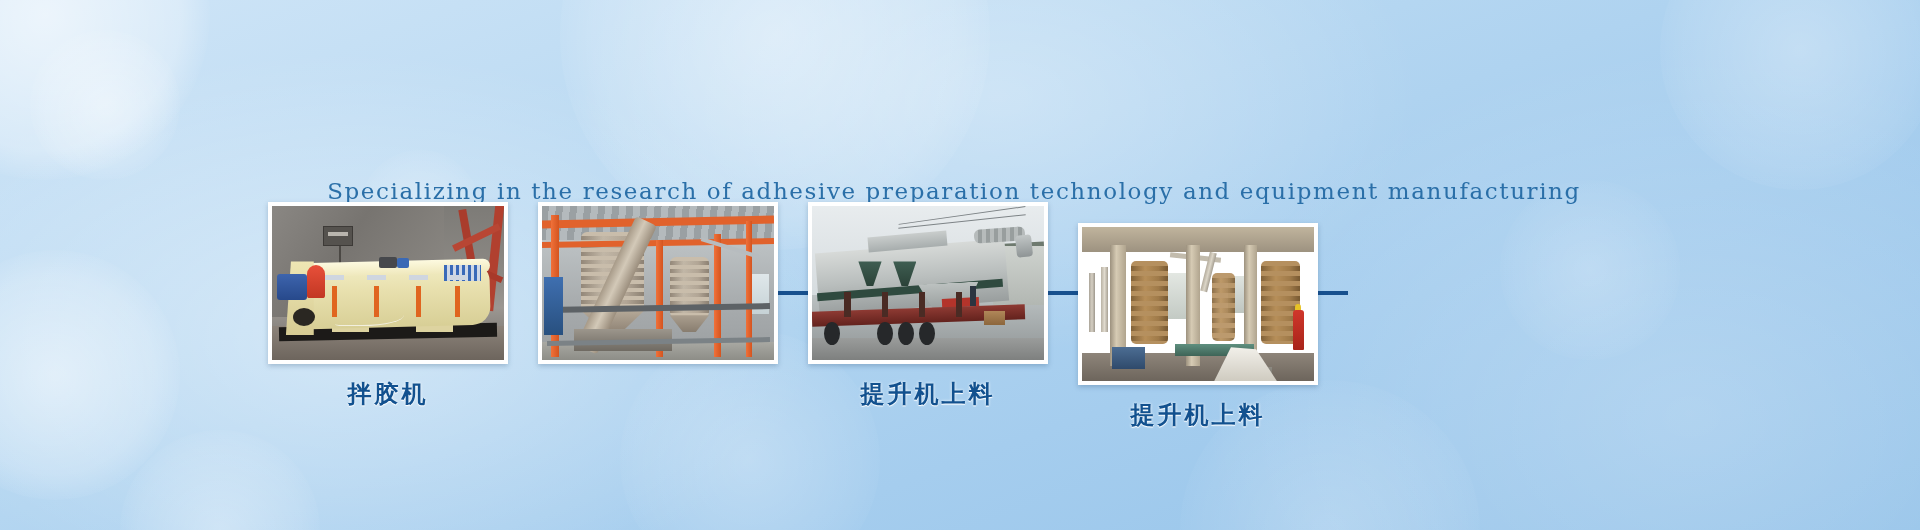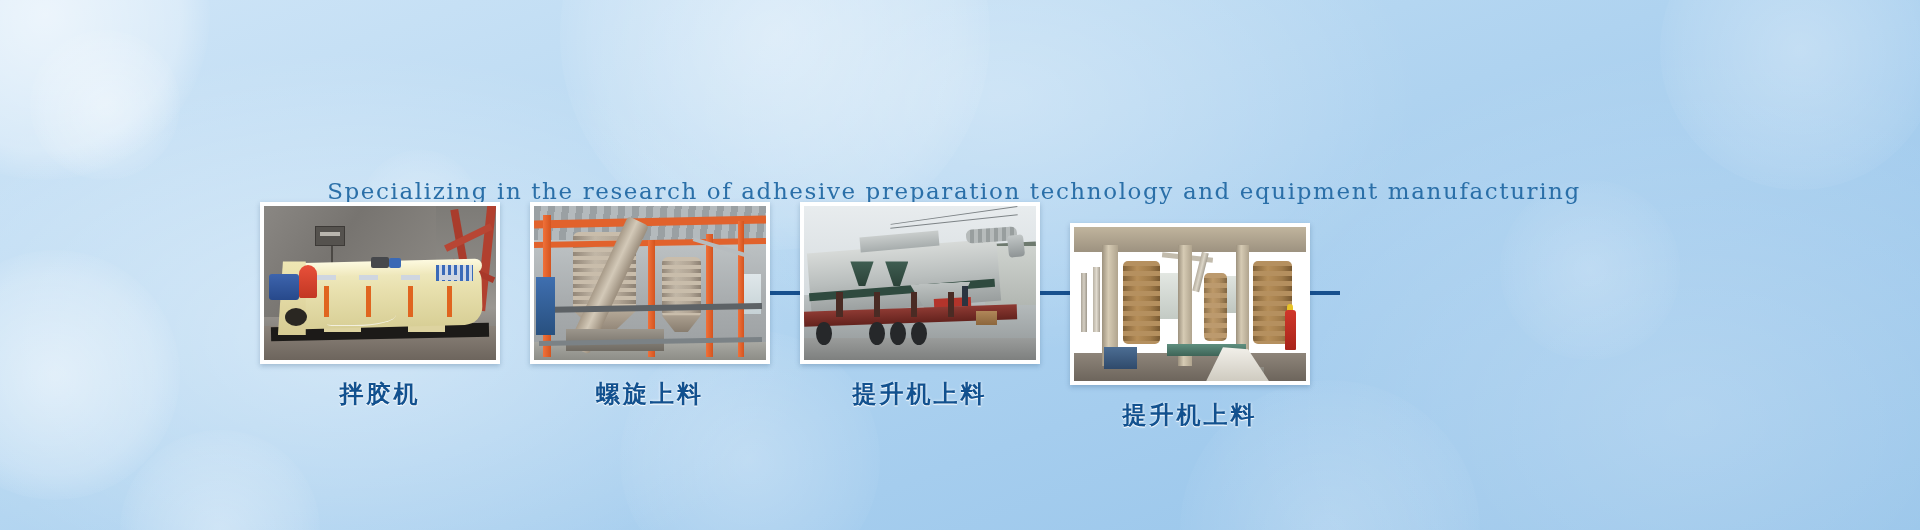--- a/index.html
+++ b/index.html
@@ -68,21 +68,21 @@
     font-family: "DejaVu Serif", "Liberation Serif", serif;
     font-size: 23px;
     letter-spacing: 1.6px;
     color: #2a6fa8;
     white-space: nowrap;
   }
 
   
   #cards {
     position: absolute;
-    left: 0; right: 0; top: 202px;
+    left: 8px; right: 0; top: 202px;
     height: 240px;
   }
 
   .card {
     position: absolute;
     top: 0;
   }
 
   .thumb {
     position: relative;
@@ -388,21 +388,20 @@
           <div class="col c3"></div>
             <div class="col c4"></div>
           <div class="pipe"></div>
           <div class="screw"></div>
           <div class="mach"></div>
           <div class="hbeam"></div>
           <div class="hbeam2"></div>
           <div class="ctrl"></div>
         </div>
       </div>
-      <div class="caption">螺旋上料</div>
     </div>
 
     <div class="card" style="left:800px;">
       <div class="thumb">
         <div class="inner p3">
           <div class="sky"></div>
           <div class="wires">
               <i></i>
               <i></i>
             </div>

